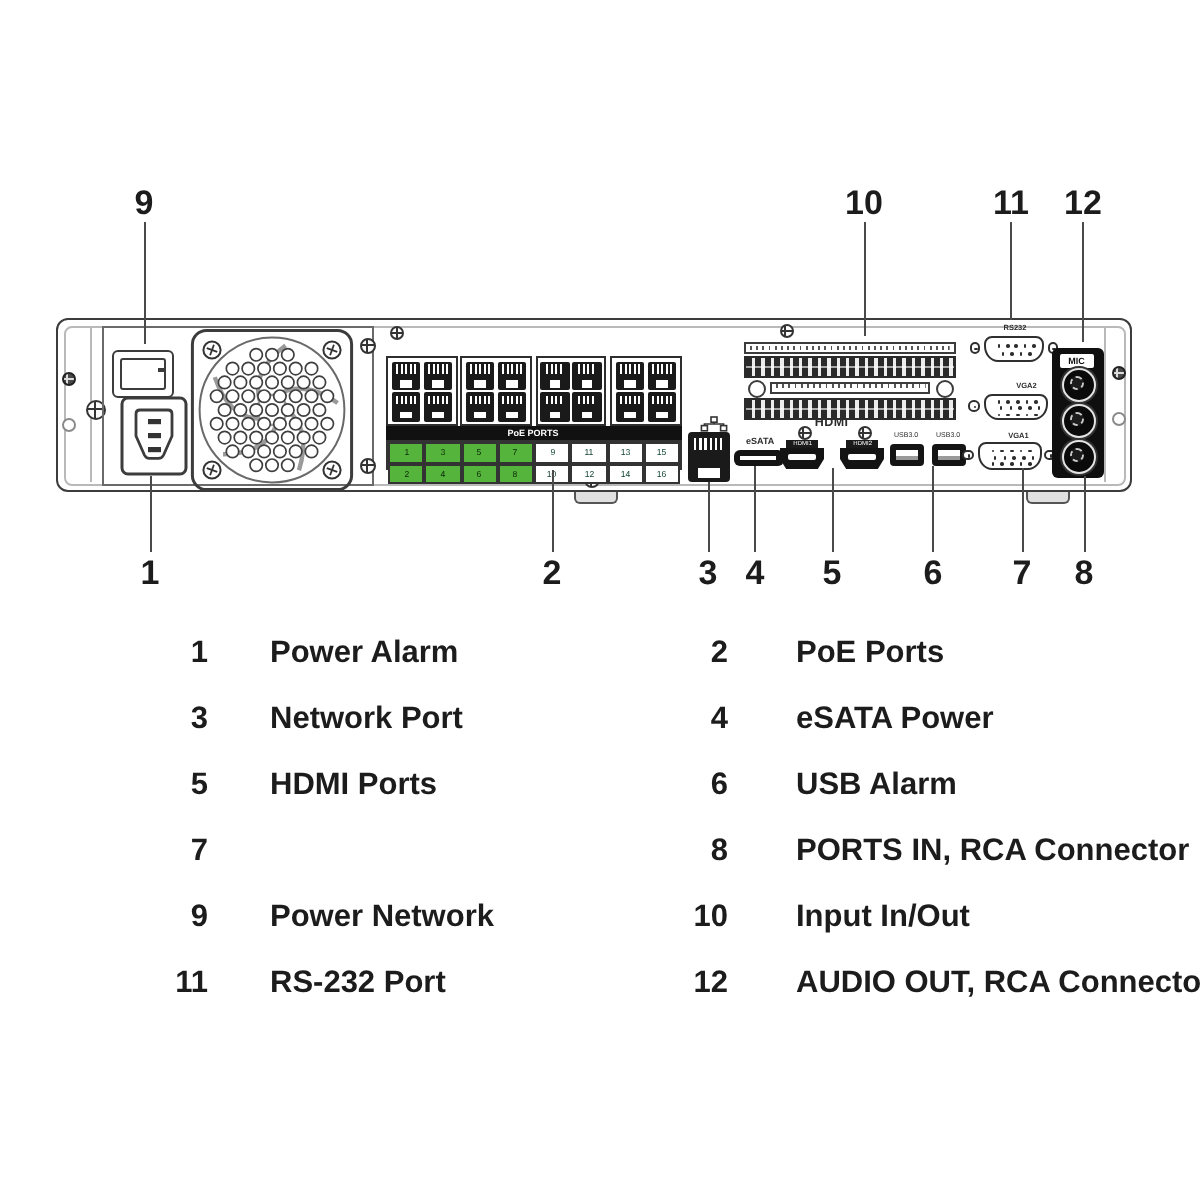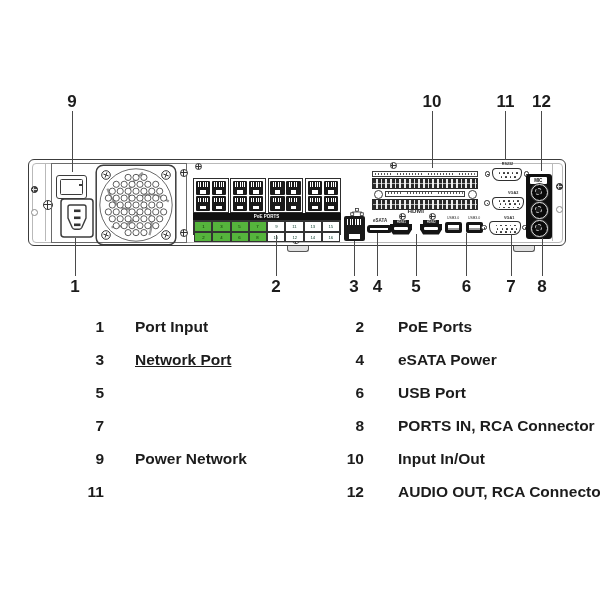--- a/index.html
+++ b/index.html
@@ -428,34 +428,36 @@
       <div class="lead" style="left: 466px; top: 232.5px; height: 43.5px;"></div>
       <div class="cnum" style="left: 466.5px; top: 278px;">6</div>
       <div class="lead" style="left: 510.5px; top: 234px; height: 42px;"></div>
       <div class="cnum" style="left: 511px; top: 278px;">7</div>
       <div class="lead" style="left: 541.5px; top: 238px; height: 38px;"></div>
       <div class="cnum" style="left: 542px; top: 278px;">8</div>
     </div>
 
   <div id="legend" class="abs" style="left:0;top:0;width:600px;height:600px;">
       <div class="lg-num" style="left: 80px; top: 316px;">1</div>
-      <div class="lg-label" style="left: 135px; top: 316px;">Port Input</div>
+      <div class="lg-label" style="left: 135px; top: 316px;">Power Alarm</div>
       <div class="lg-num" style="left: 340px; top: 316px;">2</div>
       <div class="lg-label" style="left: 398px; top: 316px;">PoE Ports</div>
       <div class="lg-num" style="left: 80px; top: 349px;">3</div>
-      <div class="lg-label" style="left: 135px; top: 349px; text-decoration: underline;">Network Port</div>
+      <div class="lg-label" style="left: 135px; top: 349px;">Network Port</div>
       <div class="lg-num" style="left: 340px; top: 349px;">4</div>
       <div class="lg-label" style="left: 398px; top: 349px;">eSATA Power</div>
       <div class="lg-num" style="left: 80px; top: 382px;">5</div>
+      <div class="lg-label" style="left: 135px; top: 382px;">HDMI Ports</div>
       <div class="lg-num" style="left: 340px; top: 382px;">6</div>
-      <div class="lg-label" style="left: 398px; top: 382px;">USB Port</div>
+      <div class="lg-label" style="left: 398px; top: 382px;">USB Alarm</div>
       <div class="lg-num" style="left: 80px; top: 415px;">7</div>
       <div class="lg-num" style="left: 340px; top: 415px;">8</div>
       <div class="lg-label" style="left: 398px; top: 415px;">PORTS IN, RCA Connector</div>
       <div class="lg-num" style="left: 80px; top: 448px;">9</div>
       <div class="lg-label" style="left: 135px; top: 448px;">Power Network</div>
       <div class="lg-num" style="left: 340px; top: 448px;">10</div>
       <div class="lg-label" style="left: 398px; top: 448px;">Input In/Out</div>
       <div class="lg-num" style="left: 80px; top: 481px;">11</div>
+      <div class="lg-label" style="left: 135px; top: 481px;">RS-232 Port</div>
       <div class="lg-num" style="left: 340px; top: 481px;">12</div>
       <div class="lg-label" style="left: 398px; top: 481px;">AUDIO OUT, RCA Connector</div>
     </div>
 </div>
 
 </body></html>

